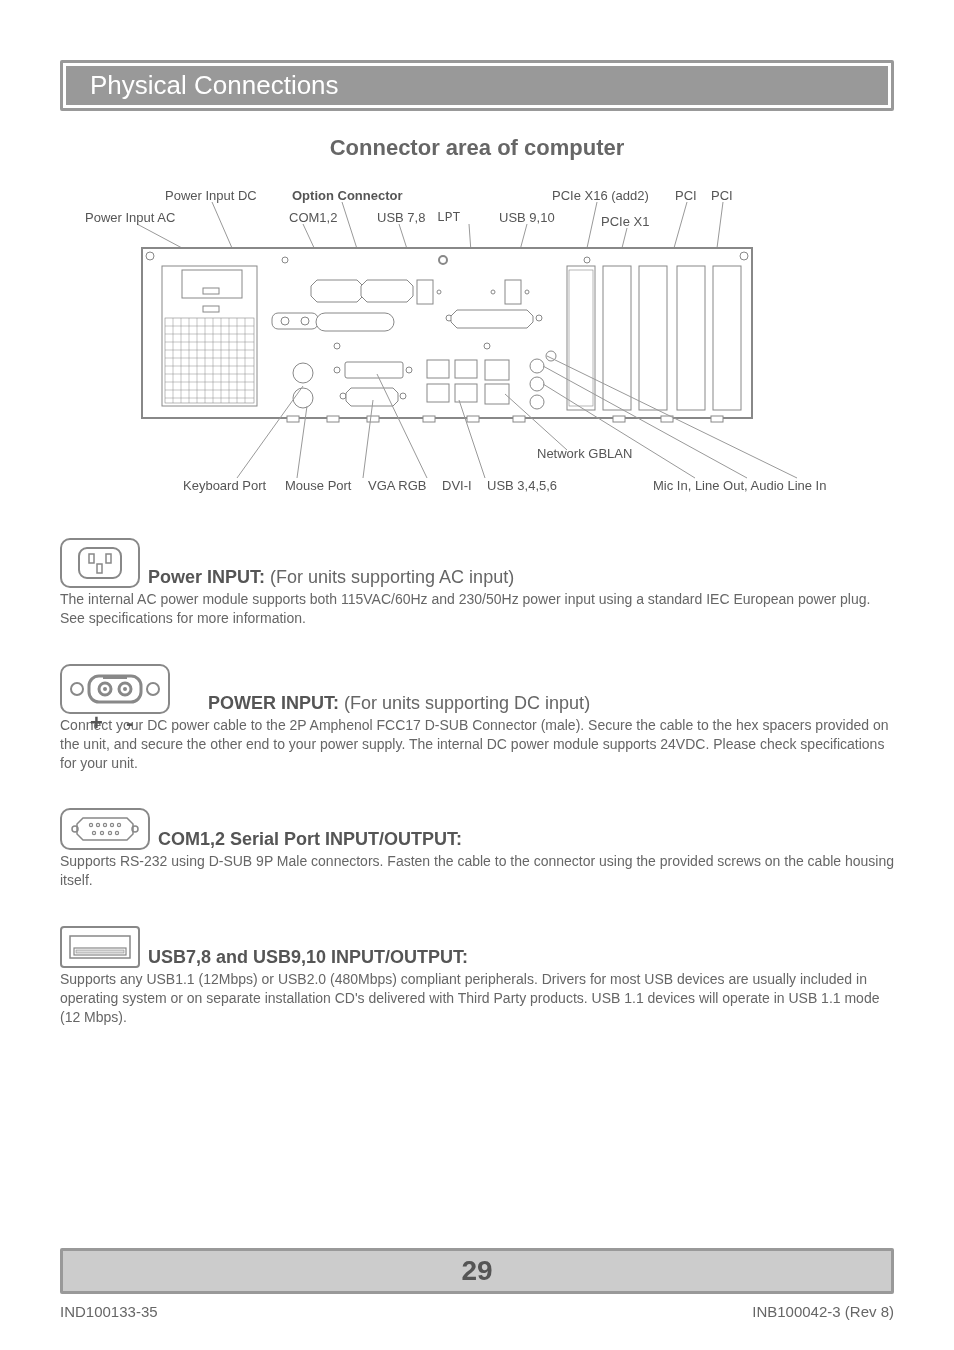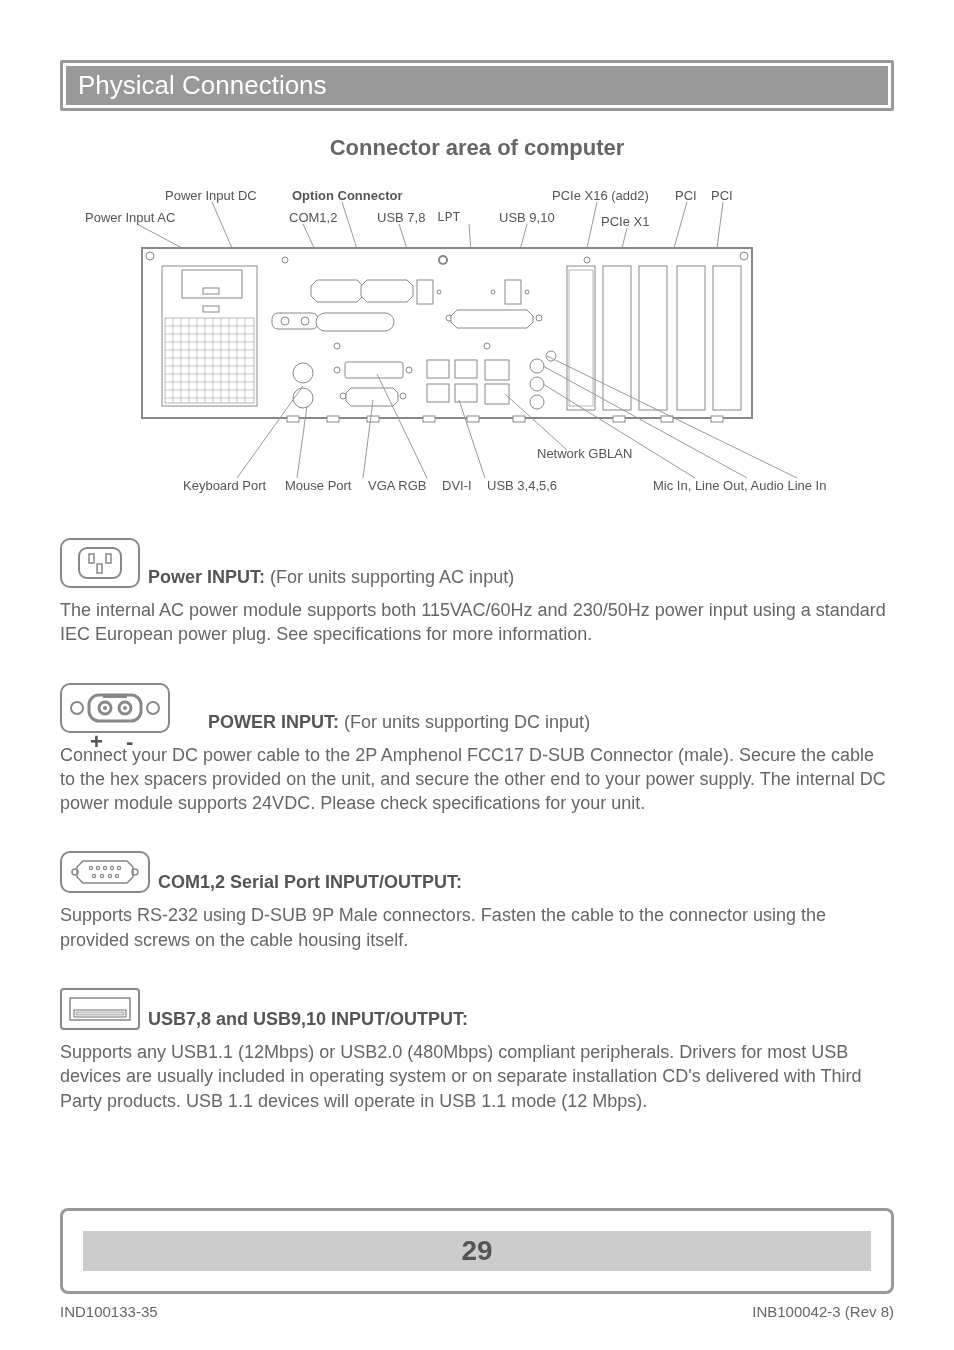--- a/index.html
+++ b/index.html
@@ -1,29 +1,29 @@
 <!DOCTYPE html>
 <html><head>
 <meta charset="utf-8">
 <style>
   * { box-sizing: border-box; margin: 0; padding: 0; }
   html, body { width: 954px; height: 1350px; background: #fff; font-family: Arial, Helvetica, sans-serif; color: #666; }
   .page { position: relative; width: 954px; height: 1350px; padding: 60px 60px 40px 60px; }
   .outer-frame { border: 3px solid #999; border-radius: 2px; padding: 3px; margin-bottom: 24px; }
-  .title-bar { background: #999; color: #fff; padding: 4px 12px; font-size: 26px; font-weight: normal; }
+  .title-bar { background: #999; color: #fff; padding: 4px 24px; font-size: 26px; font-weight: normal; }
   .subtitle { text-align: center; font-size: 22px; font-weight: bold; color: #666; margin-bottom: 27px; }
   .diagram-area { position: relative; width: 820px; height: 310px; margin: 0 auto 40px auto; }
   .diagram-svg { display: block; width: 100%; }
   .section { margin-bottom: 36px; }
   .section-head { display: flex; align-items: flex-end; gap: 8px; margin-bottom: 2px; }
   .icon-box { width: 80px; height: 50px; border: 2px solid #888; border-radius: 10px; display: flex; align-items: center; justify-content: center; flex-shrink: 0; }
   .heading-line { font-size: 18px; }
   .heading-line .bold { font-weight: bold; color: #555; }
-  .body-text { font-size: 18px; line-height: 1.35; color: #666; margin-top: 10px; }
-  .page-number-frame { position: absolute; left: 60px; right: 60px; bottom: 56px; border: 3px solid #999; border-radius: 8px; padding: 20px; }
+  .body-text { font-size: 14px; line-height: 1.35; color: #666; margin-top: 2px; }
+  .page-number-frame { position: absolute; left: 60px; right: 60px; bottom: 56px; border: 3px solid #999; border-radius: 2px; padding: 0; }
   .page-number-inner { background: #ccc; text-align: center; font-size: 28px; font-weight: bold; color: #555; padding: 4px 0; }
   .footer { position: absolute; left: 60px; right: 60px; bottom: 30px; display: flex; justify-content: space-between; font-size: 15px; color: #666; }
   .plus-minus { position: absolute; font-size: 22px; font-weight: bold; color: #555; }
   .dc-wrap { position: relative; }
   
   .dlabel { position: absolute; font-size: 13px; color: #555; white-space: nowrap; }
 </style>
 </head>
 <body>
 

